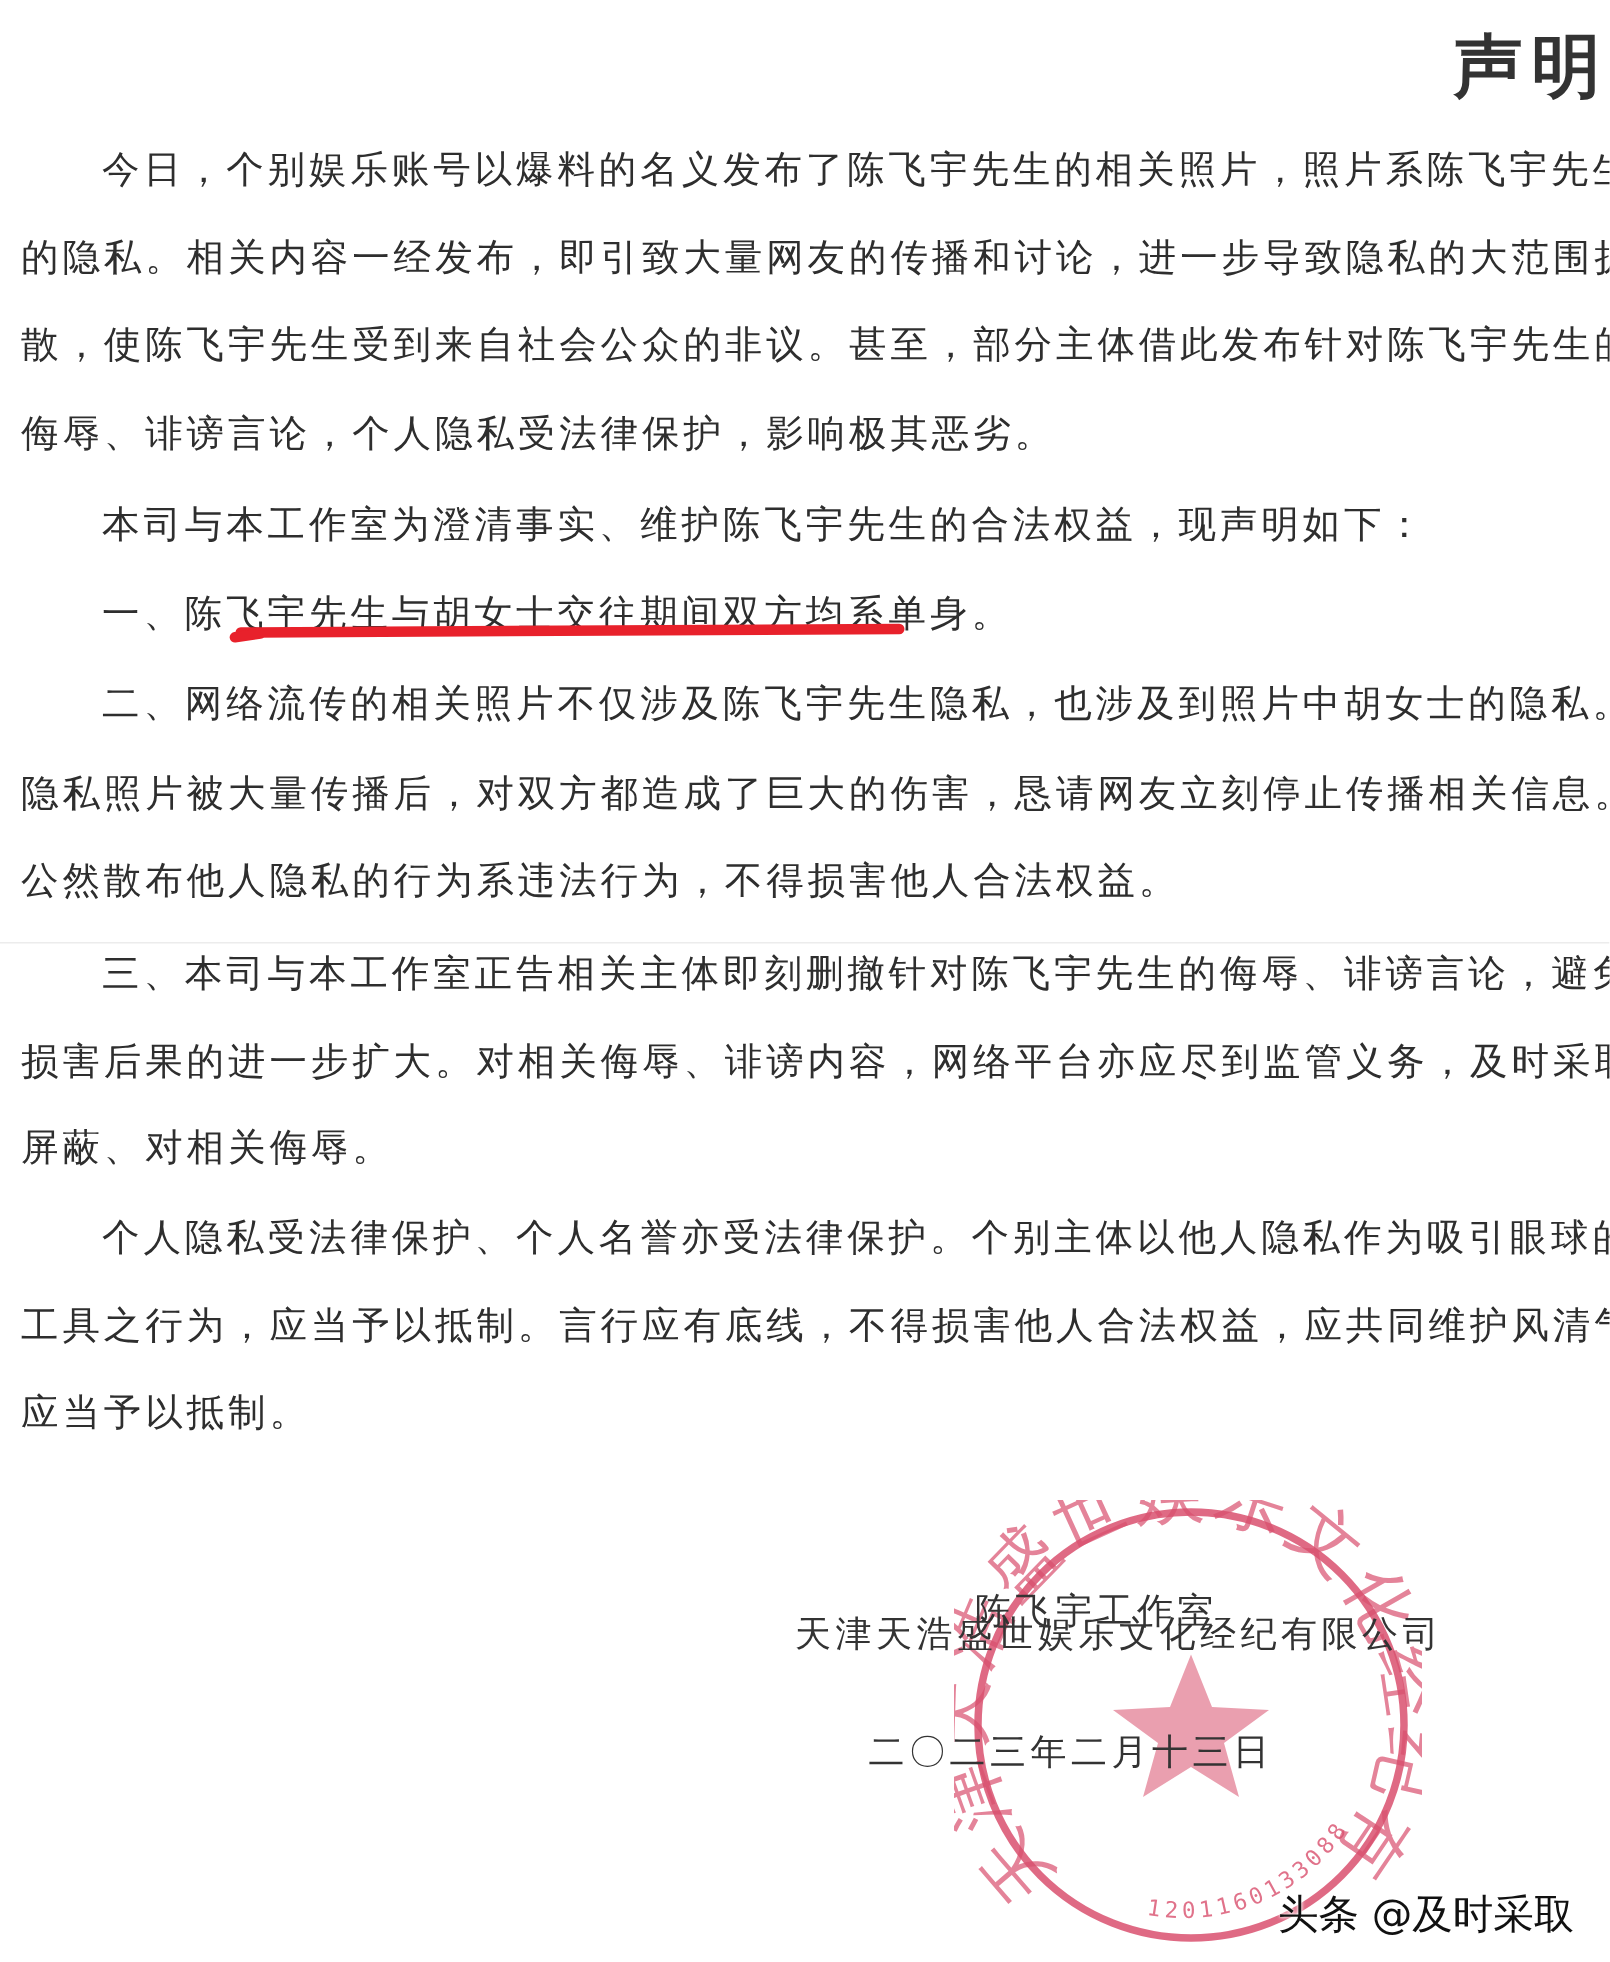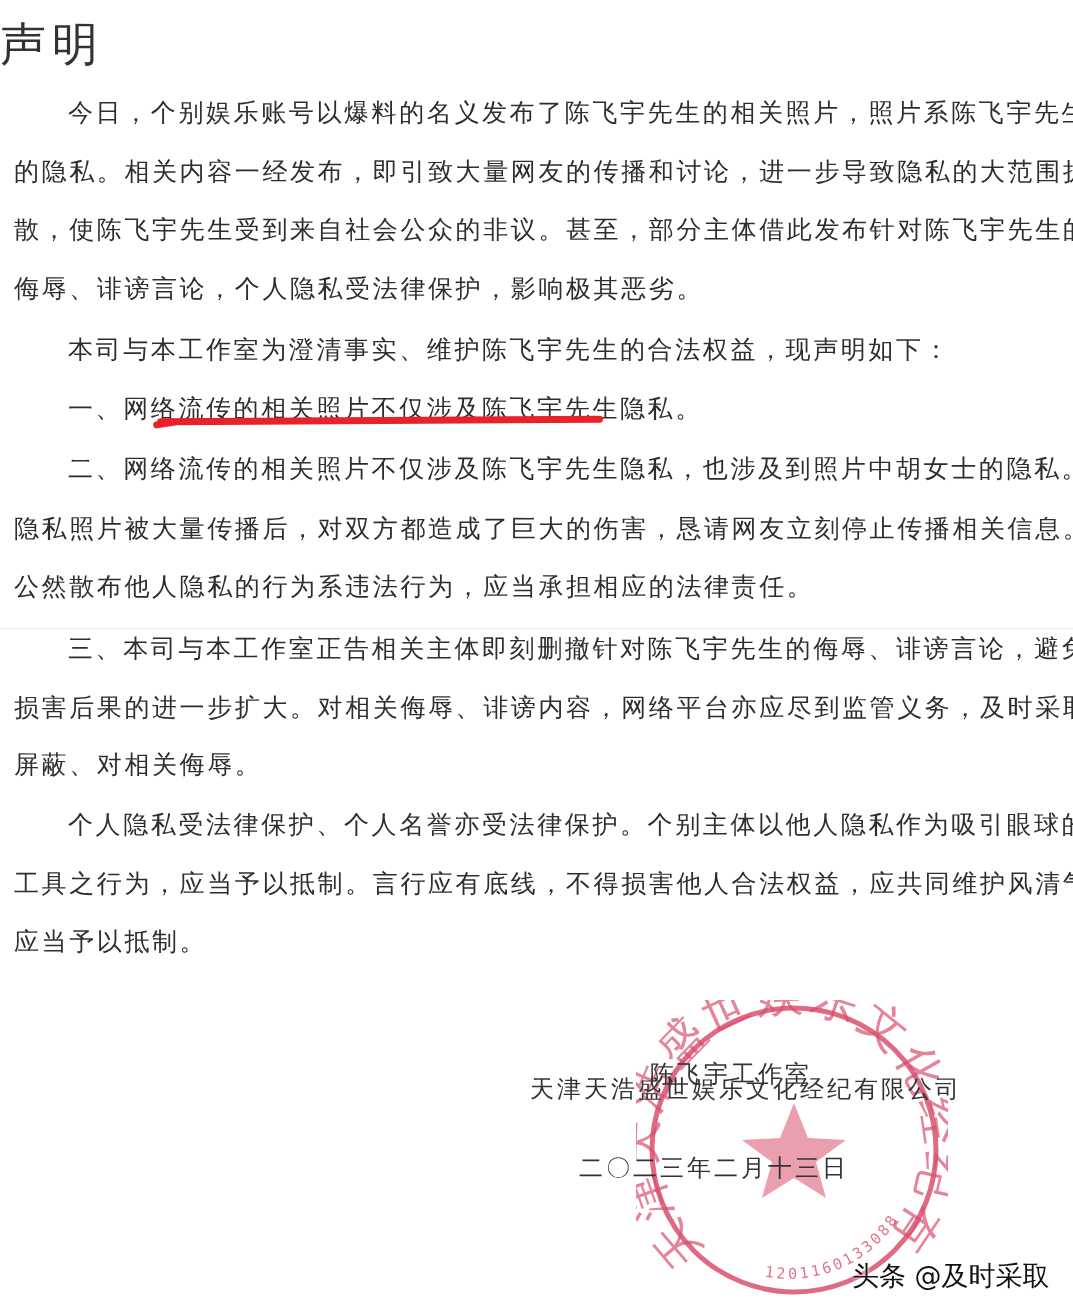--- a/index.html
+++ b/index.html
@@ -1,19 +1,19 @@
 <!DOCTYPE html>
 <html><head>
 <meta charset="utf-8">
 <style>
   html, body { margin:0; padding:0; background:#ffffff; }
   body { width:1073px; height:1308px; position:relative; overflow:hidden;
          font-family:"DejaVu Sans", sans-serif; color:#2b2b2b; }
-  .title { position:absolute; left:0; width:1073px; top:14px; text-align:left;
-           font-size:46px; letter-spacing:6px; color:#333; font-weight:normal; }
+  .title { position:absolute; left:0; width:1073px; top:14px; text-align:right;
+           font-size:46px; letter-spacing:6px; color:#333; font-weight:bold; }
   .line { position:absolute; left:14px; font-size:25px; letter-spacing:2.6px;
           white-space:nowrap; color:#2e2e2e; }
   .indent { left:68px; }
   .underline { position:absolute; left:157px; top:417px; width:446px; height:7px;
                background:#e8212b; border-radius:4px; transform:rotate(-0.3deg); }
   .underline:before { content:""; position:absolute; left:-4px; top:2px; width:24px; height:7px;
                background:#e8212b; border-radius:4px; transform:rotate(-8deg); }
   .sep { position:absolute; left:0; top:628px; width:1073px; height:1px; background:#ececec; }
   .seal { position:absolute; left:636px; top:1000px; width:312px; height:300px; }
   .sig { position:absolute; font-size:24px; letter-spacing:3px; color:#333; white-space:nowrap; }
@@ -28,27 +28,27 @@
   <div class="title">声明</div>
 
   <div class="line indent" style="top:96px">今日，个别娱乐账号以爆料的名义发布了陈飞宇先生的相关照片，照片系陈飞宇先生</div>
   <div class="line" style="top:155px">的隐私。相关内容一经发布，即引致大量网友的传播和讨论，进一步导致隐私的大范围扩</div>
   <div class="line" style="top:213px">散，使陈飞宇先生受到来自社会公众的非议。甚至，部分主体借此发布针对陈飞宇先生的</div>
   <div class="line" style="top:272px">侮辱、诽谤言论，个人隐私受法律保护，影响极其恶劣。</div>
 
   <div class="line indent" style="top:333px">本司与本工作室为澄清事实、维护陈飞宇先生的合法权益，现声明如下：</div>
 
   <div class="line indent" style="top:392px">
-    <span>一、</span><span>网络流传的相关照片不仅涉及陈飞宇先生隐私。</span>
+    <span>一、</span><span>陈飞宇先生与胡女士交往期间双方均系单身。</span>
   </div>
   <div class="underline"></div>
 
   <div class="line indent" style="top:452px">二、网络流传的相关照片不仅涉及陈飞宇先生隐私，也涉及到照片中胡女士的隐私。</div>
   <div class="line" style="top:512px">隐私照片被大量传播后，对双方都造成了巨大的伤害，恳请网友立刻停止传播相关信息。</div>
-  <div class="line" style="top:570px">公然散布他人隐私的行为系违法行为，应当承担相应的法律责任。</div>
+  <div class="line" style="top:570px">公然散布他人隐私的行为系违法行为，不得损害他人合法权益。</div>
 
   <div class="sep"></div>
 
   <div class="line indent" style="top:632px">三、本司与本工作室正告相关主体即刻删撤针对陈飞宇先生的侮辱、诽谤言论，避免</div>
   <div class="line" style="top:691px">损害后果的进一步扩大。对相关侮辱、诽谤内容，网络平台亦应尽到监管义务，及时采取</div>
   <div class="line" style="top:748px">屏蔽、对相关侮辱。</div>
 
   <div class="line indent" style="top:808px">个人隐私受法律保护、个人名誉亦受法律保护。个别主体以他人隐私作为吸引眼球的</div>
   <div class="line" style="top:867px">工具之行为，应当予以抵制。言行应有底线，不得损害他人合法权益，应共同维护风清气</div>
   <div class="line" style="top:925px">应当予以抵制。</div>

